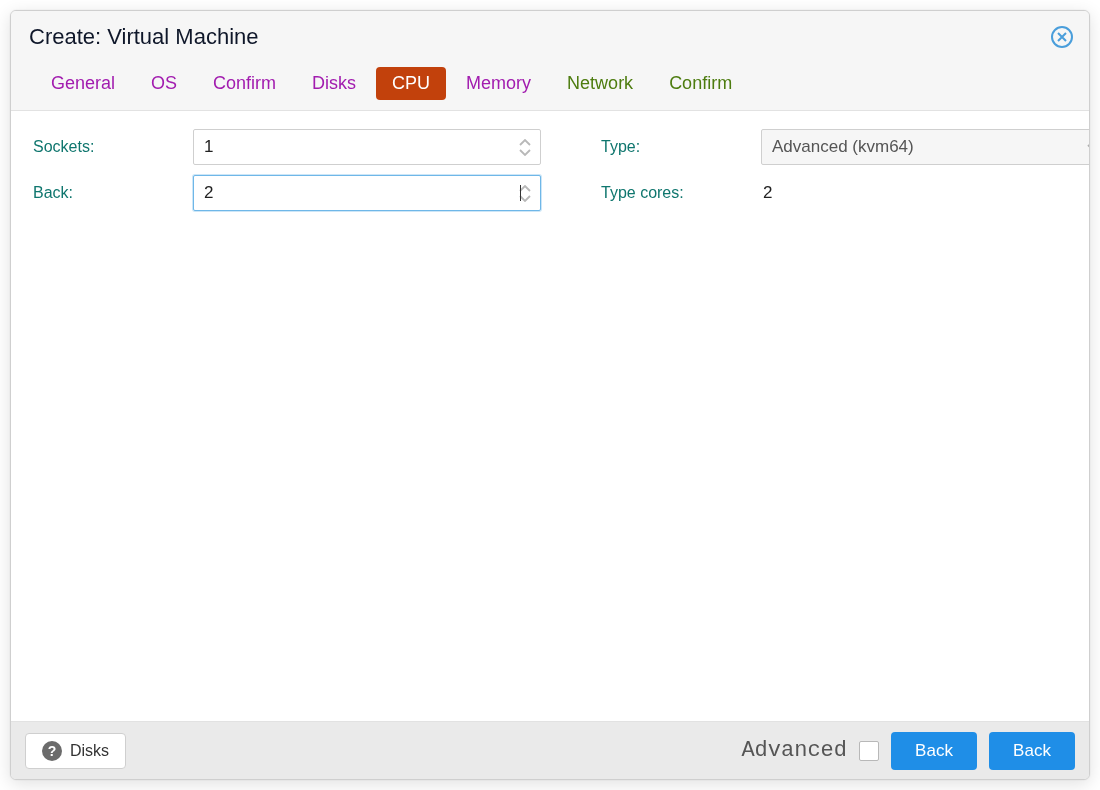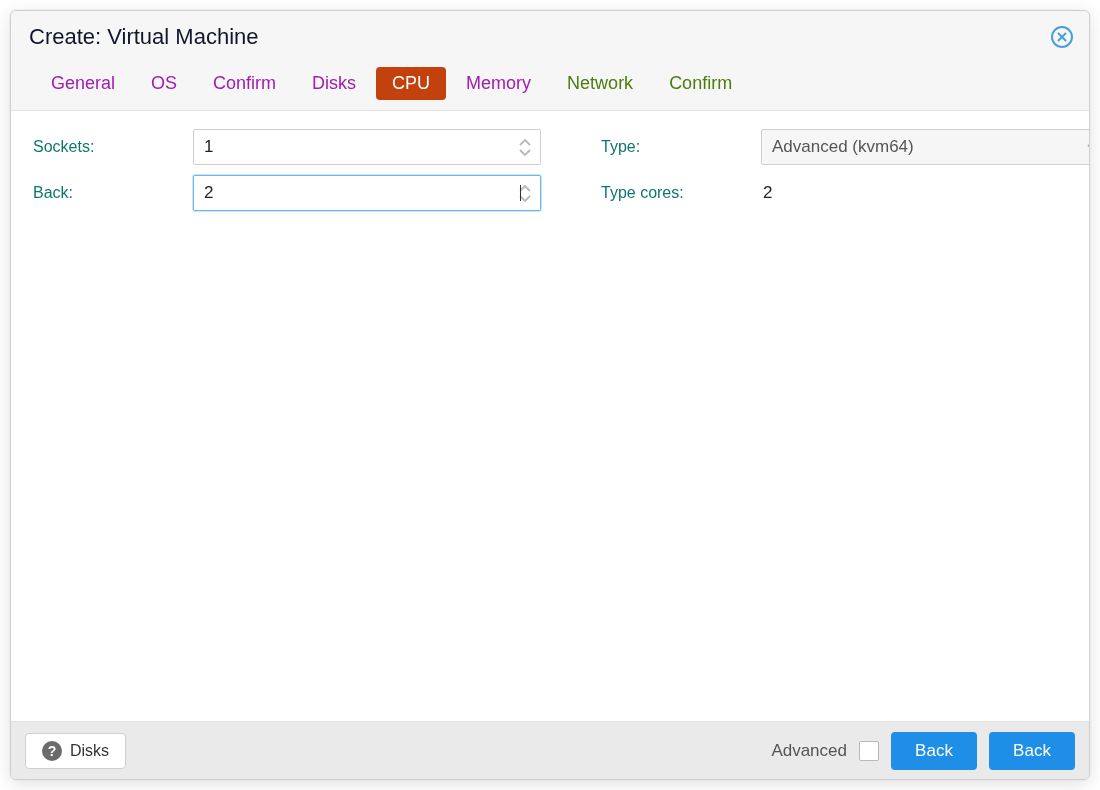--- a/index.html
+++ b/index.html
@@ -144,21 +144,21 @@
   .help-btn .q {
     width:20px; height:20px; border-radius:50%;
     background:#6b6b6b; color:#fff;
     display:flex; align-items:center; justify-content:center;
     font-size:14px; font-weight:700;
   }
   .footer-right {
     margin-left:auto;
     display:flex; align-items:center; gap:12px;
   }
-  .adv-label { font-size:17px; color:#555; }
+  .adv-label { font-size:22px; color:#555;font-family:Liberation Mono, monospace; }
   .adv-check {
     width:20px; height:20px;
     border:1px solid #b8b8b8;
     background:#fff;
     cursor:pointer;
     border-radius:2px;
   }
   .pbtn {
     height:38px; min-width:86px;
     border:none; border-radius:4px;

